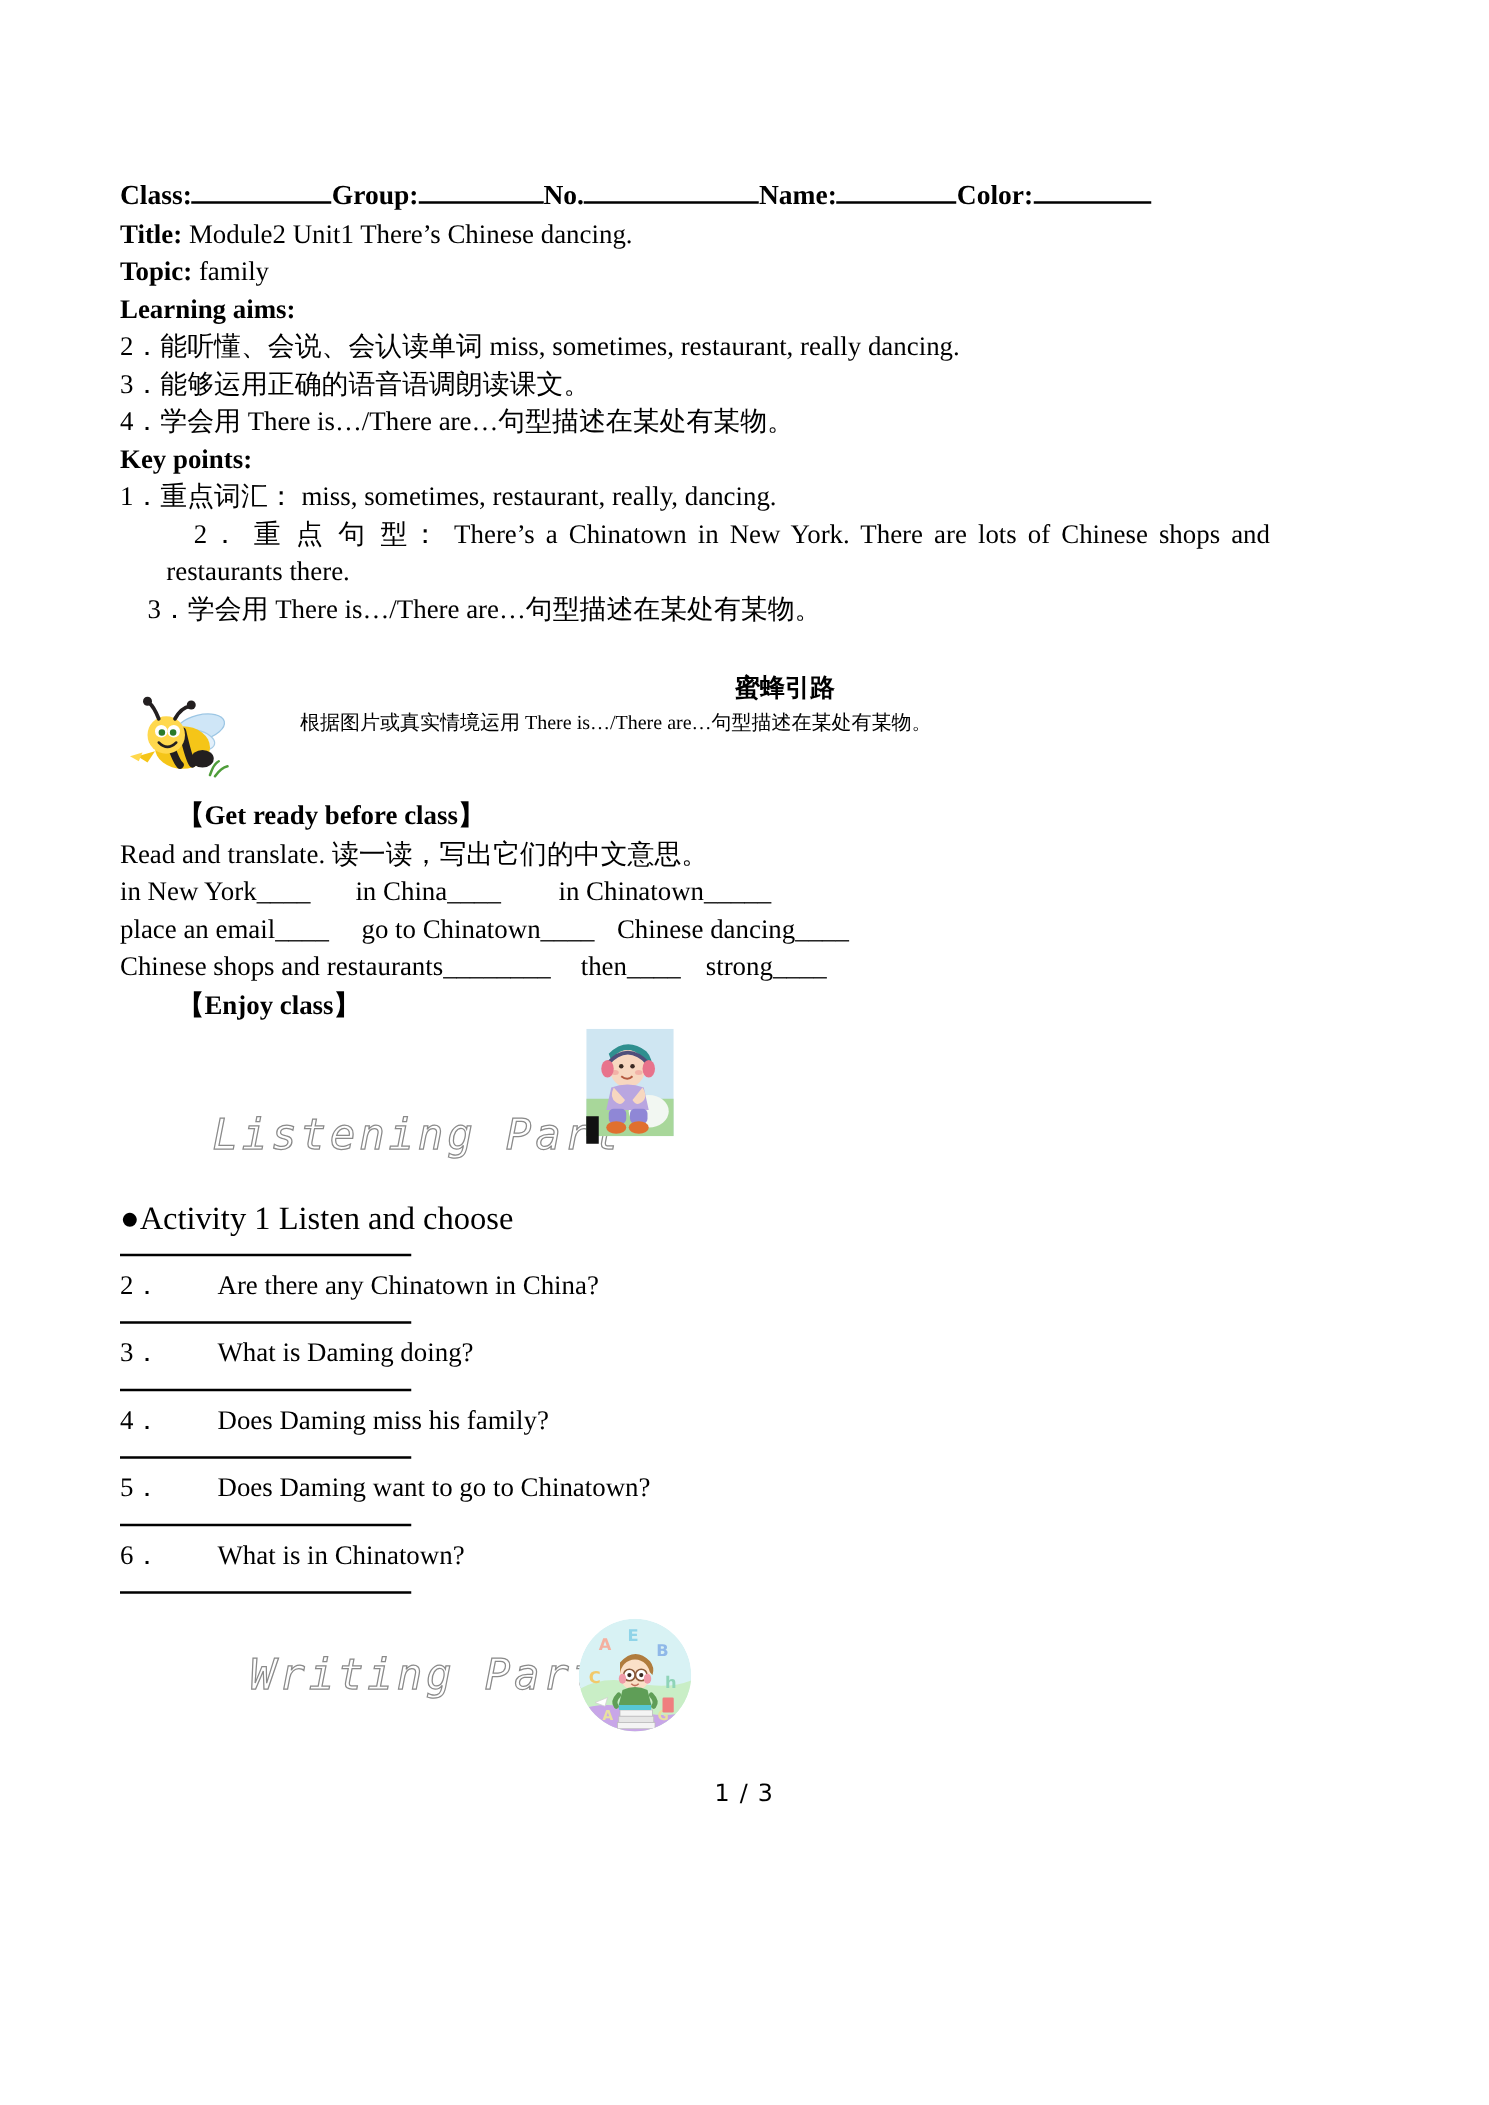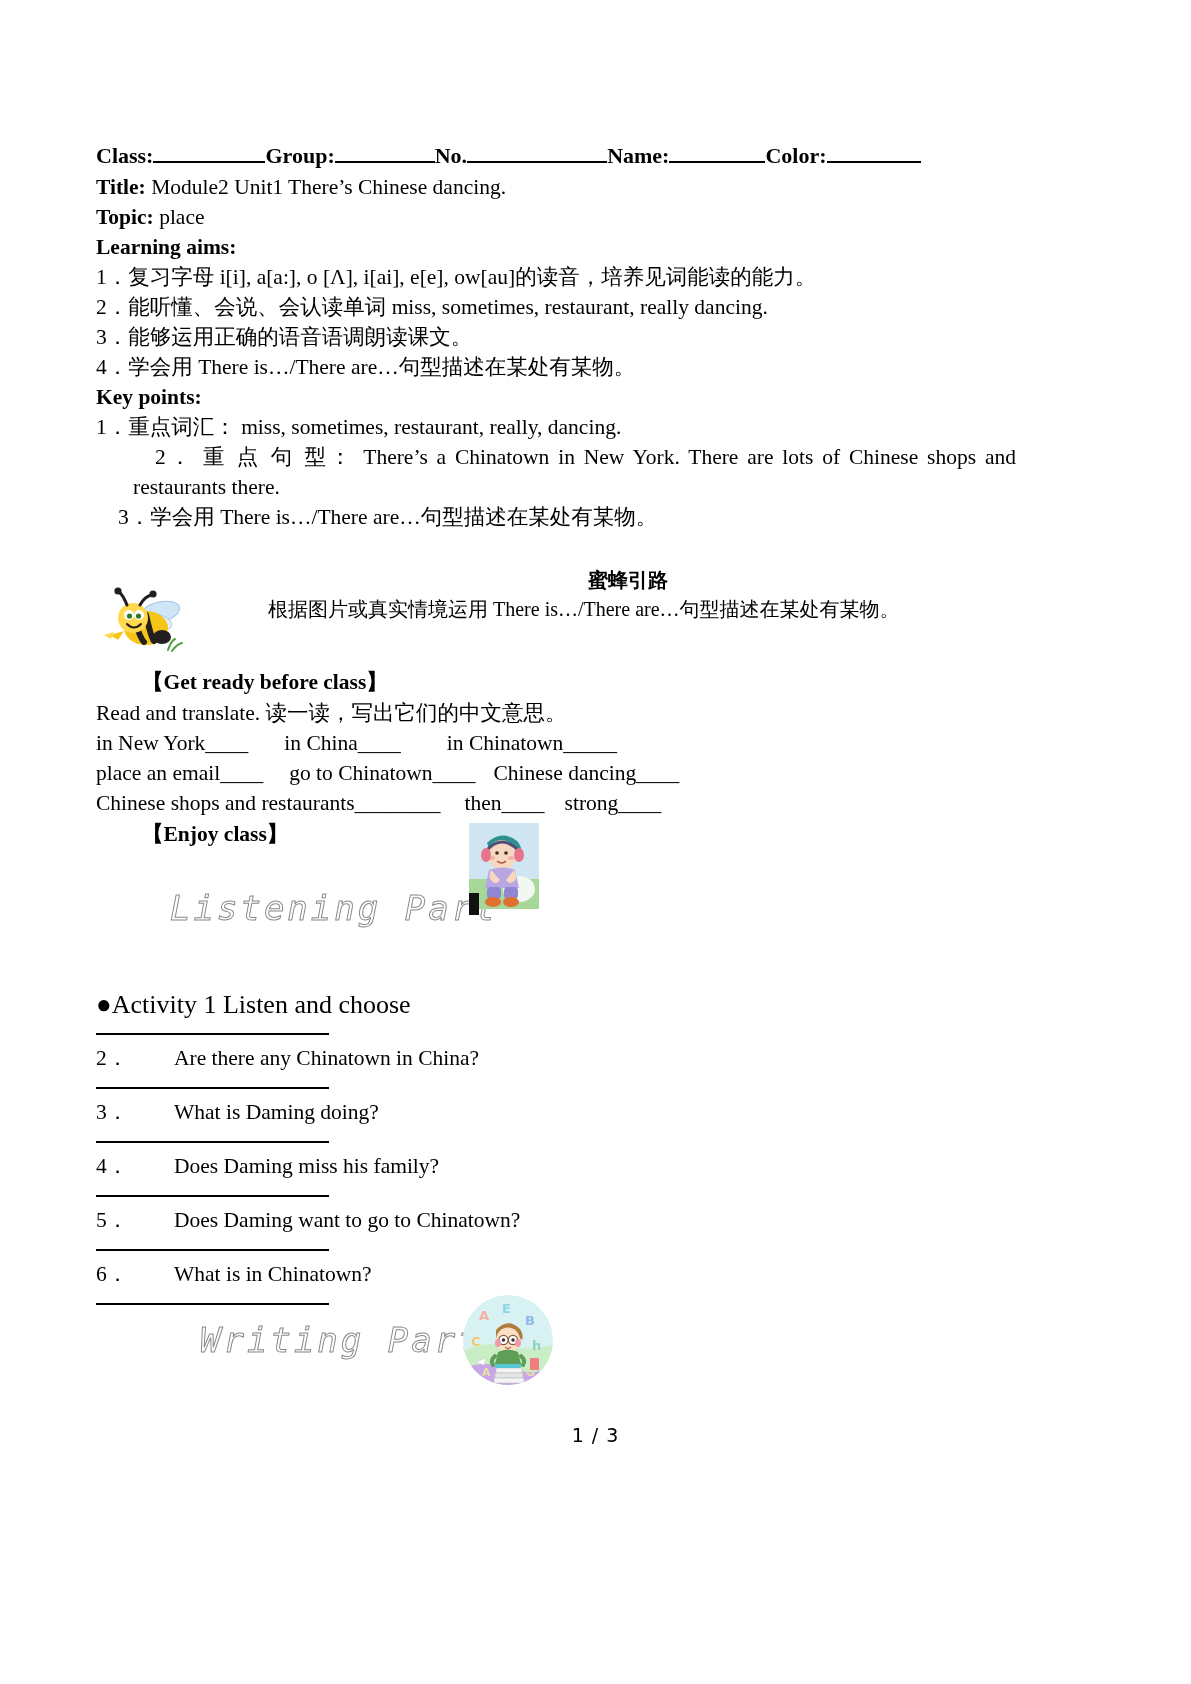--- a/index.html
+++ b/index.html
@@ -67,23 +67,22 @@
     padding-left: 144px;
   }
   .bee-title {
     font-family: "DejaVu Sans", sans-serif;
     font-weight: bold;
     font-size: 20px;
     line-height: 28px;
     text-align: center;
   }
   .bee-sub {
-    font-size: 20px;
+    font-size: 16px;
     line-height: 30px;
-    margin-left: 28px;
   }
   
   .bracket-hd {
     font-weight: bold;
     font-size: 21.5px;
     line-height: 32px;
     padding-left: 46px;
   }
   .q-row {
     font-size: 21.5px;
@@ -160,24 +159,23 @@
 </head>
 <body>
 
 <div class="page">
 
   <div class="content">
 
     <div class="hdr-row"><span>Class:</span><span class="blank" style="width:112px"></span><span>Group:</span><span class="blank" style="width:100px"></span><span>No.</span><span class="blank" style="width:140px"></span><span>Name:</span><span class="blank" style="width:96px"></span><span>Color:</span><span class="blank" style="width:94px"></span></div>
 
     <div class="line"><span class="b">Title:</span> <span>Module2 Unit1 There’s Chinese dancing.</span></div>
-    <div class="line"><span class="b">Topic:</span> <span>place</span></div>
+    <div class="line"><span class="b">Topic:</span> <span>family</span></div>
 
     <div class="line b">Learning aims:</div>
-    <div class="line">1．复习字母 i[i], a[a:], o [Λ], i[ai], e[e], ow[au]的读音，培养见词能读的能力。</div>
     <div class="line">2．能听懂、会说、会认读单词 miss, sometimes, restaurant, really dancing.</div>
     <div class="line">3．能够运用正确的语音语调朗读课文。</div>
     <div class="line">4．学会用 There is…/There are…句型描述在某处有某物。</div>
 
     <div class="line b">Key points:</div>
     <div class="line">1．重点词汇： miss, sometimes, restaurant, really, dancing.</div>
     <div class="line indent-just" style="text-indent:22px">2． 重 点 句 型： There’s a Chinatown in New York. There are lots of Chinese shops and restaurants there.</div>
     <div class="line" style="text-indent:22px">3．学会用 There is…/There are…句型描述在某处有某物。</div>
 
     <div class="bee-block">

